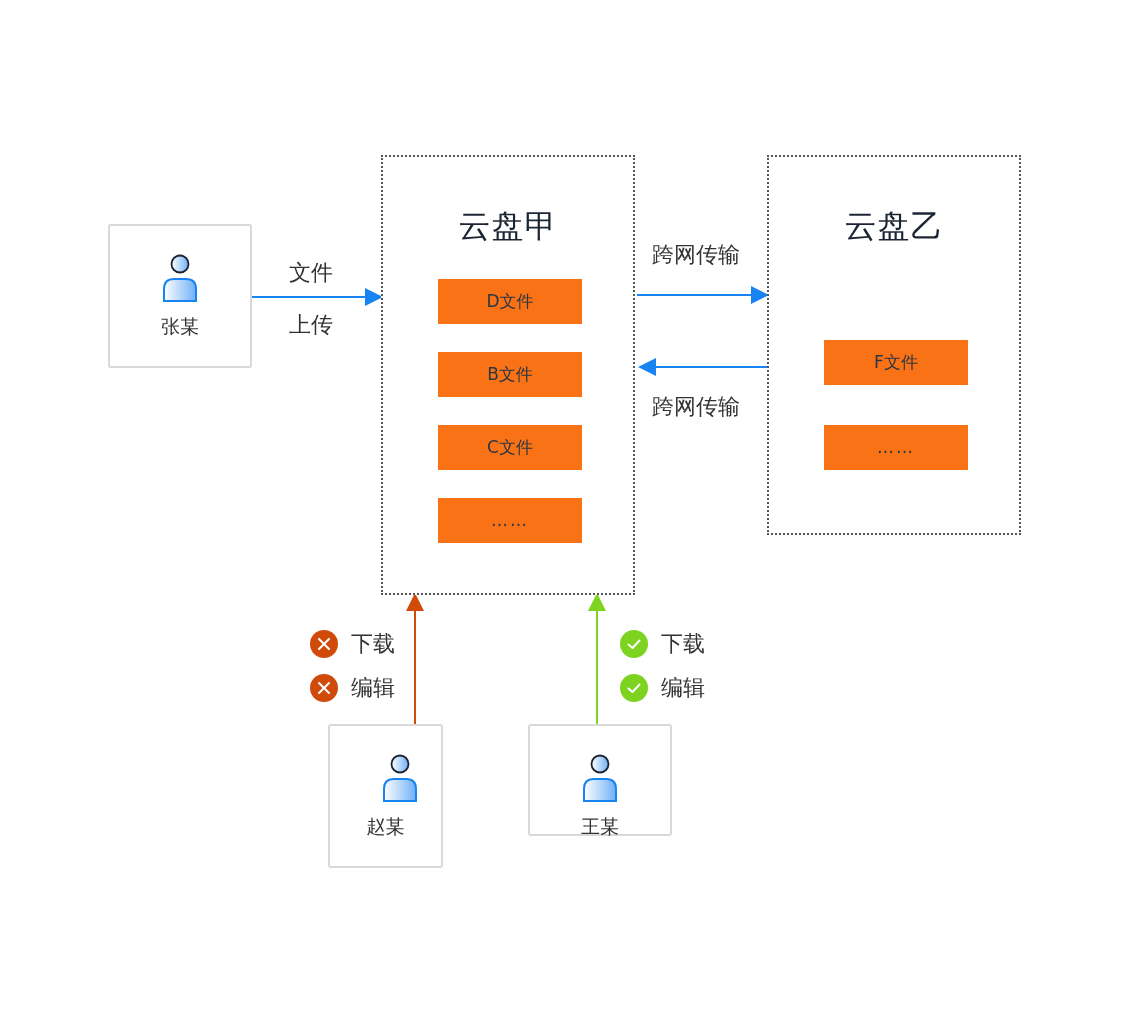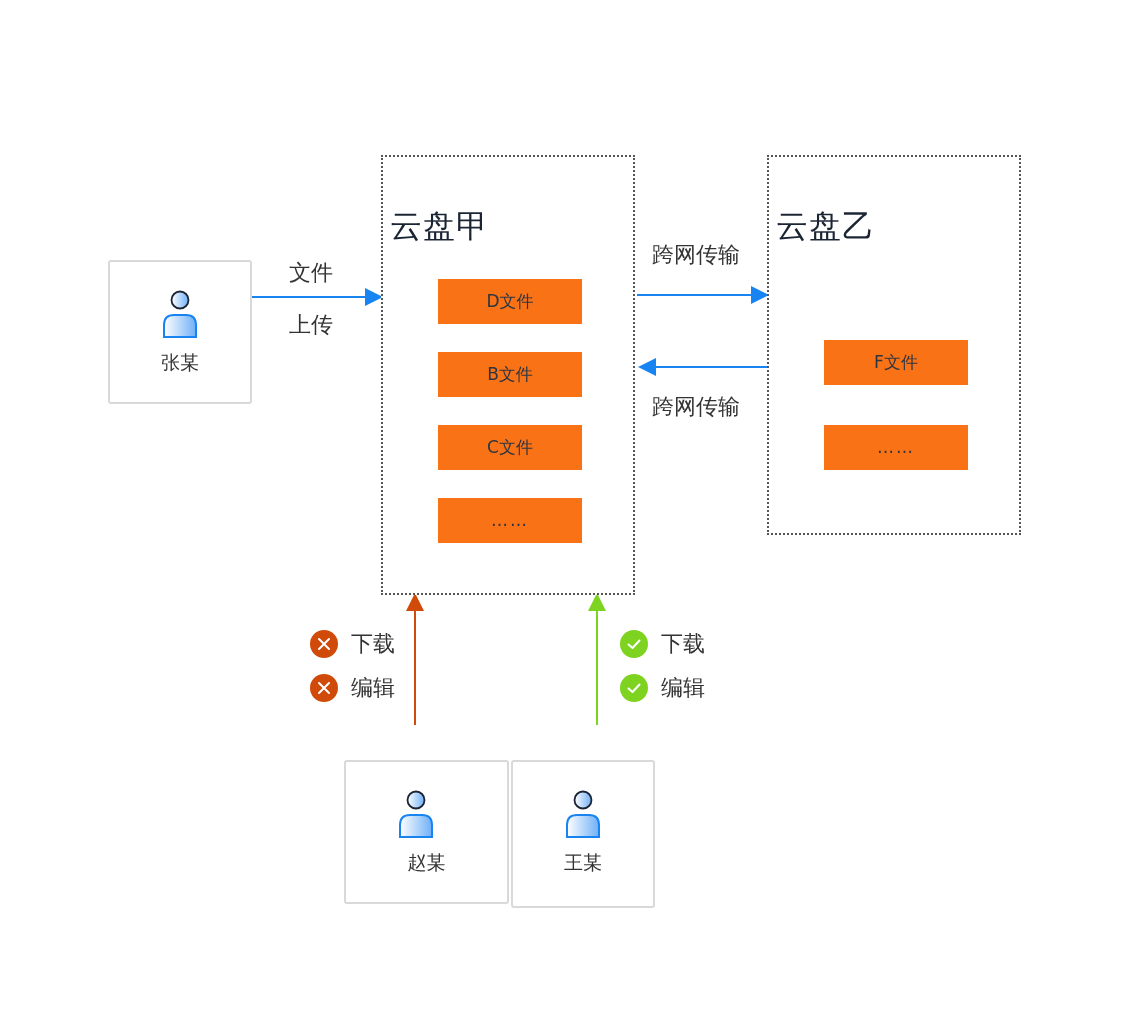--- a/index.html
+++ b/index.html
@@ -1,24 +1,24 @@
 <!DOCTYPE html>
 <html><head>
 <meta charset="utf-8">
 <style>
   html, body { margin: 0; padding: 0; background: #ffffff; }
   body { width: 1128px; height: 1024px; position: relative; overflow: hidden;
          font-family: "DejaVu Sans", "Liberation Sans", sans-serif; color: #333; }
   .user-box { position: absolute; width: 140px; height: 140px; border: 2px solid #d9d9d9;
-              border-radius: 3px; background: #fff; box-sizing: border-box; margin-top: 36px; }
+              border-radius: 3px; background: #fff; box-sizing: border-box; }
   .user-box .person { position: absolute; left: 51px; top: 28px; width: 38px; height: 50px; }
   .user-box .uname { position: absolute; left: 0; right: 0; top: 88px; text-align: center;
                      font-size: 19px; color: #333; }
   .disk { position: absolute; box-sizing: border-box; border: 2px dotted #555; background: #fff; }
-  .disk-title { position: absolute; left: 7px; right: 0; font-size: 32px; color: #1b2433; letter-spacing: 1px; }
+  .disk-title { position: absolute; left: 0; right: 0; text-align: center; font-size: 32px; color: #1b2433; letter-spacing: 1px; }
   .file-item { position: absolute; width: 144px; height: 45px; background: #f97316;
                text-align: center; line-height: 45px; font-size: 17px; color: #2c3542; }
   .label { position: absolute; font-size: 22px; color: #333; white-space: nowrap; }
   .perm { position: absolute; height: 30px; display: flex; align-items: center; }
   .perm .pi { width: 28px; height: 28px; margin-right: 13px; }
   .perm .pt { font-size: 22px; color: #333; }
   svg.overlay { position: absolute; left: 0; top: 0; }
 </style>
 </head>
 <body>
@@ -98,27 +98,27 @@
   <span class="pt">下载</span>
 </div>
 <div class="perm" style="left:620px; top:673px;">
   <svg class="pi" viewBox="0 0 28 28">
     <circle cx="14" cy="14" r="14" fill="#7ed321"></circle>
     <path d="M8.5,14.5 L12.5,18 L19.5,10.5" stroke="#fff" stroke-width="2" fill="none" stroke-linecap="round" stroke-linejoin="round"></path>
   </svg>
   <span class="pt">编辑</span>
 </div>
 
-<div class="user-box" style="left:344px; top:724px; width:165px; height:144px;">
+<div class="user-box" style="left:328px; top:724px; width:115px; height:144px;">
   <svg class="person" viewBox="0 0 38 50">
     <circle cx="19" cy="10" r="8.5" fill="url(#pg)" stroke="#1b2433" stroke-width="1.8"></circle>
     <path d="M3,47 L3,35 Q3,25 13,25 L25,25 Q35,25 35,35 L35,47 Z" fill="url(#pg)" stroke="#1784f2" stroke-width="2"></path>
   </svg>
   <div class="uname">赵某</div>
 </div>
 
-<div class="user-box" style="left:511px; top:724px; width:144px; height:148px;">
+<div class="user-box" style="left:528px; top:724px; width:144px; height:112px;">
   <svg class="person" viewBox="0 0 38 50">
     <circle cx="19" cy="10" r="8.5" fill="url(#pg)" stroke="#1b2433" stroke-width="1.8"></circle>
     <path d="M3,47 L3,35 Q3,25 13,25 L25,25 Q35,25 35,35 L35,47 Z" fill="url(#pg)" stroke="#1784f2" stroke-width="2"></path>
   </svg>
   <div class="uname">王某</div>
 </div>
 
 </body></html>

